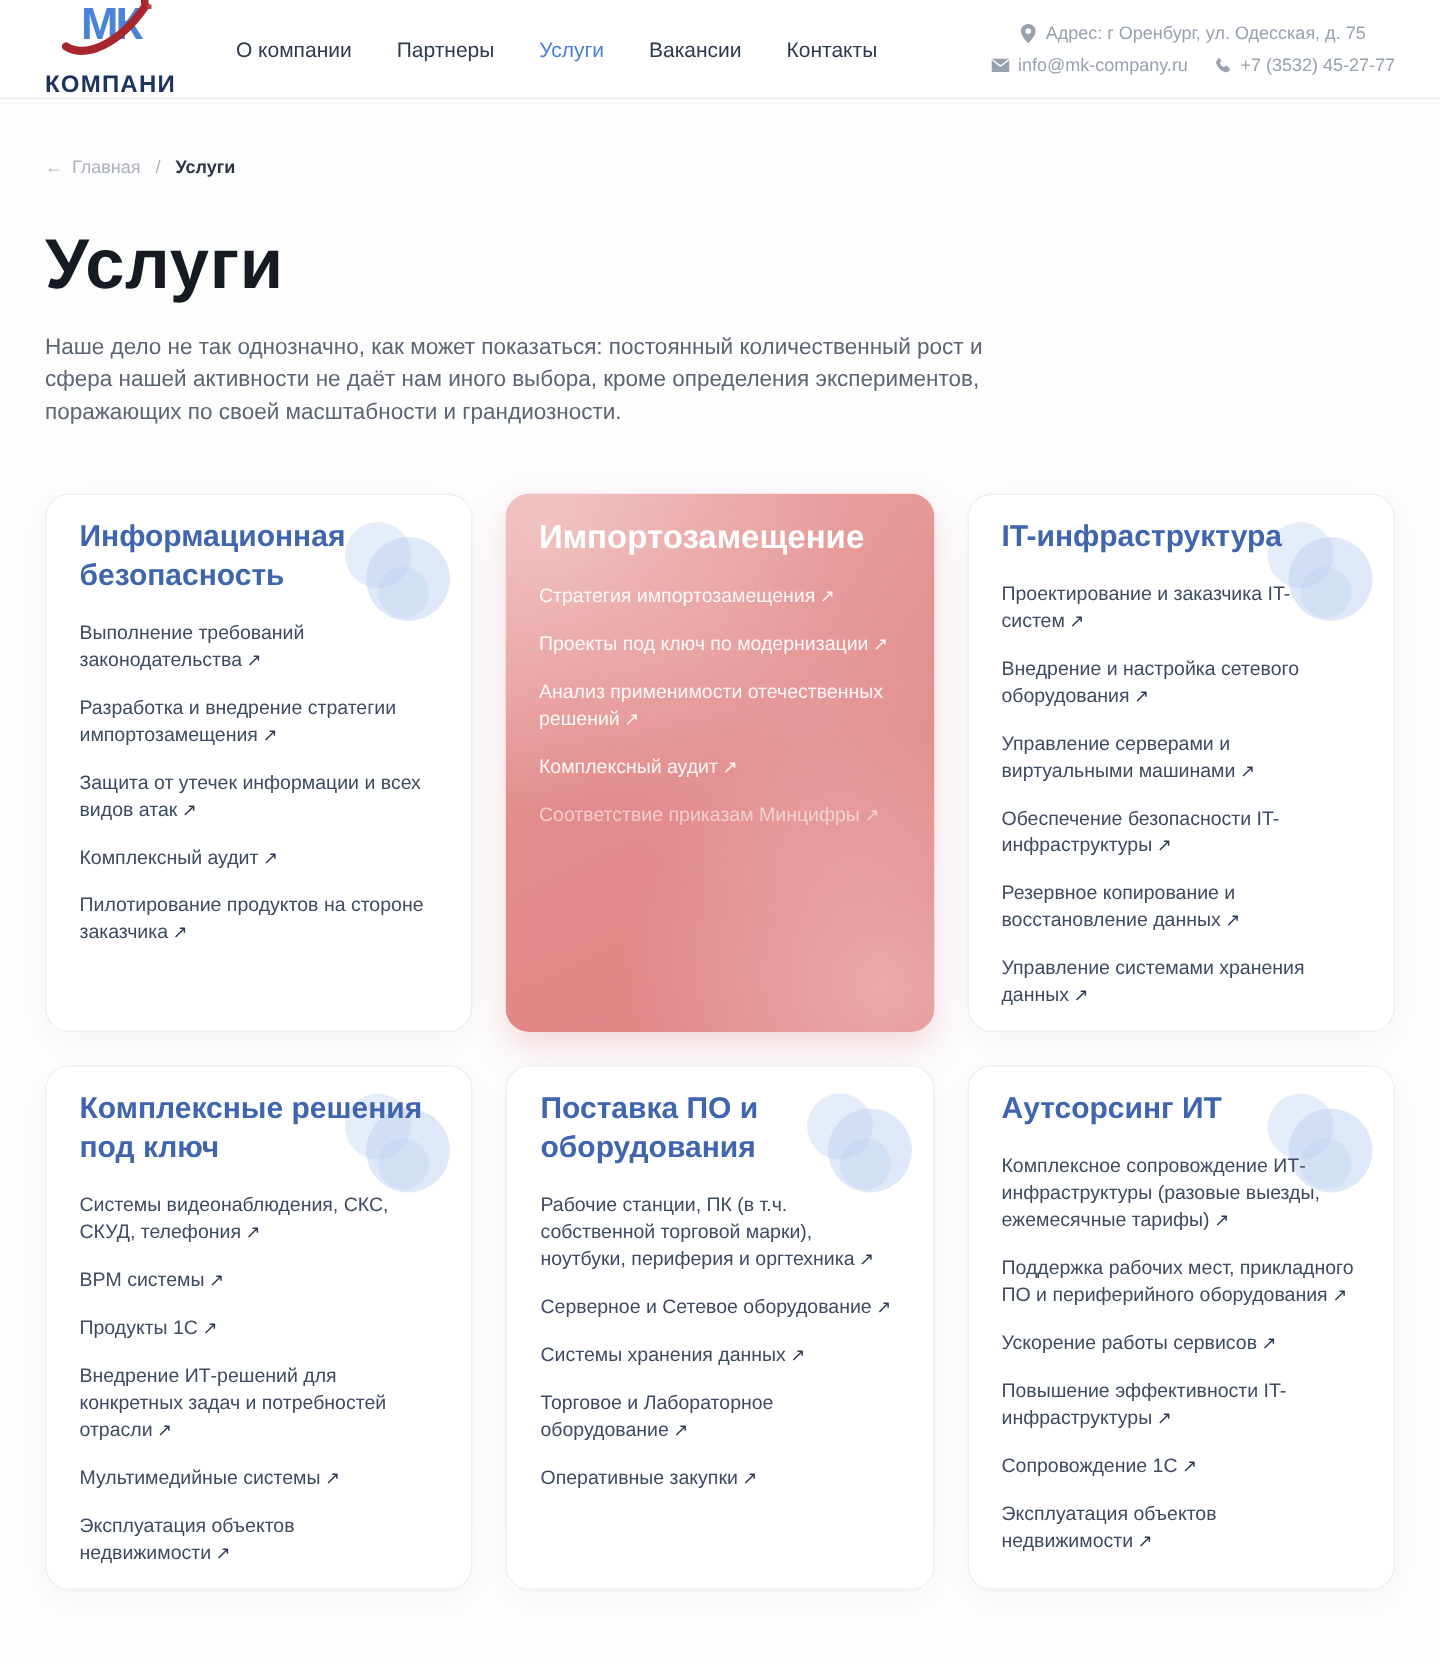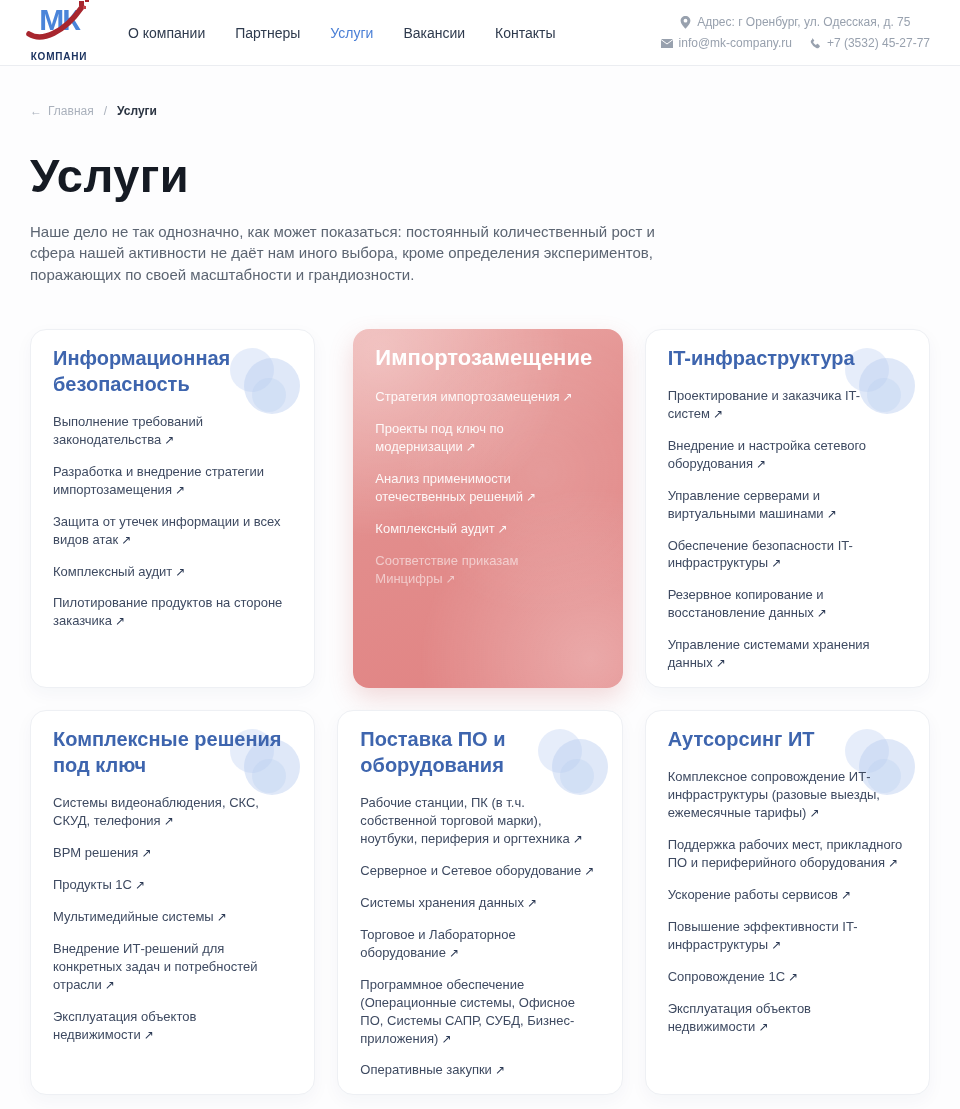--- a/index.html
+++ b/index.html
@@ -20,21 +20,21 @@
     background:#fff;
   }
   .logo { display:flex; flex-direction:column; align-items:center; cursor:pointer; }
   .logo-icon { position:relative; width:58px; height:34px; }
   .logo-mk {
     font-size:30px; font-weight:800; letter-spacing:-2px;
     color:#4a84d9; line-height:34px; display:block; text-align:center;
   }
   .logo-swoosh { position:absolute; left:-4px; top:-6px; width:66px; height:46px; pointer-events:none; }
   .logo-sub {
-    font-size:10px; font-weight:800; letter-spacing:.8px;
+    font-size:16px; font-weight:800; letter-spacing:.8px;
     color:#1d3461; margin-top:14px;
   }
   nav { display:flex; gap:30px; margin-left:40px; }
   .nav-link { font-size:14px; color:#2e3a4d; cursor:pointer; }
   .nav-link.active { color:#4a7fd6; }
   .header-contacts { margin-left:auto; display:flex; flex-direction:column; align-items:center; gap:7px; font-size:12px; color:#98a1ae; }
   .hc-row { display:flex; align-items:center; gap:18px; }
   .hc-item { display:flex; align-items:center; gap:6px; cursor:default; }
   .hc-item svg { flex:0 0 auto; }
 
@@ -82,21 +82,20 @@
   .b3 { width:34px; height:34px; right:14px; top:30px; opacity:.30; }
 
   .card.accent {
     border:none;
     background:
       radial-gradient(circle at 88% 92%, rgba(255,255,255,.30), transparent 42%),
       radial-gradient(circle at 10% 6%, rgba(255,255,255,.30), transparent 45%),
       radial-gradient(circle at 70% 40%, rgba(255,255,255,.12), transparent 50%),
       linear-gradient(155deg, #ecacaa 0%, #e28d8c 45%, #e18282 100%);
     box-shadow:0 10px 24px rgba(200,90,90,.22);
-    margin-left:16px;
   }
   .card.accent .card-title { color:#fff; font-size:22px; max-width:260px; }
   .card.accent .card-item { color:rgba(255,255,255,.92); }
   .card.accent .card-item .arrow { color:rgba(255,255,255,.92); }
   .card.accent .card-item.muted,
   .card.accent .card-item.muted .arrow { color:rgba(255,255,255,.55); }
 </style>
 </head>
 <body>
 
@@ -211,41 +210,40 @@
 
     <div class="card">
       <div class="bubbles">
           <i class="bubble b2"></i>
           <i class="bubble b1"></i>
           <i class="bubble b3"></i>
         </div>
       <div class="card-title">Комплексные решения под ключ</div>
       <div class="card-items">
           <div class="card-item"><span>Системы видеонаблюдения, СКС, СКУД, телефония</span><span class="arrow">↗</span></div>
-          <div class="card-item"><span>BPM решения</span><span class="arrow">↗</span></div>
+          <div class="card-item"><span>BPM системы</span><span class="arrow">↗</span></div>
           <div class="card-item"><span>Продукты 1С</span><span class="arrow">↗</span></div>
+          <div class="card-item"><span>Внедрение ИТ-решений для конкретных задач и потребностей отрасли</span><span class="arrow">↗</span></div>
           <div class="card-item"><span>Мультимедийные системы</span><span class="arrow">↗</span></div>
-          <div class="card-item"><span>Внедрение ИТ-решений для конкретных задач и потребностей отрасли</span><span class="arrow">↗</span></div>
           <div class="card-item"><span>Эксплуатация объектов недвижимости</span><span class="arrow">↗</span></div>
         </div>
     </div>
 
     <div class="card">
       <div class="bubbles">
           <i class="bubble b2"></i>
           <i class="bubble b1"></i>
           <i class="bubble b3"></i>
         </div>
       <div class="card-title">Поставка ПО и оборудования</div>
       <div class="card-items">
           <div class="card-item"><span>Рабочие станции, ПК (в т.ч. собственной торговой марки), ноутбуки, периферия и оргтехника</span><span class="arrow">↗</span></div>
           <div class="card-item"><span>Серверное и Сетевое оборудование</span><span class="arrow">↗</span></div>
           <div class="card-item"><span>Системы хранения данных</span><span class="arrow">↗</span></div>
           <div class="card-item"><span>Торговое и Лабораторное оборудование</span><span class="arrow">↗</span></div>
-          <div class="card-item"><span>Программное обеспечение (Операционные системы, Офисное ПО, Системы САПР, СУБД, Бизнес-приложения)</span><span class="arrow">↗</span></div>
           <div class="card-item"><span>Оперативные закупки</span><span class="arrow">↗</span></div>
         </div>
     </div>
 
     <div class="card">
       <div class="bubbles">
           <i class="bubble b2"></i>
           <i class="bubble b1"></i>
           <i class="bubble b3"></i>
         </div>

